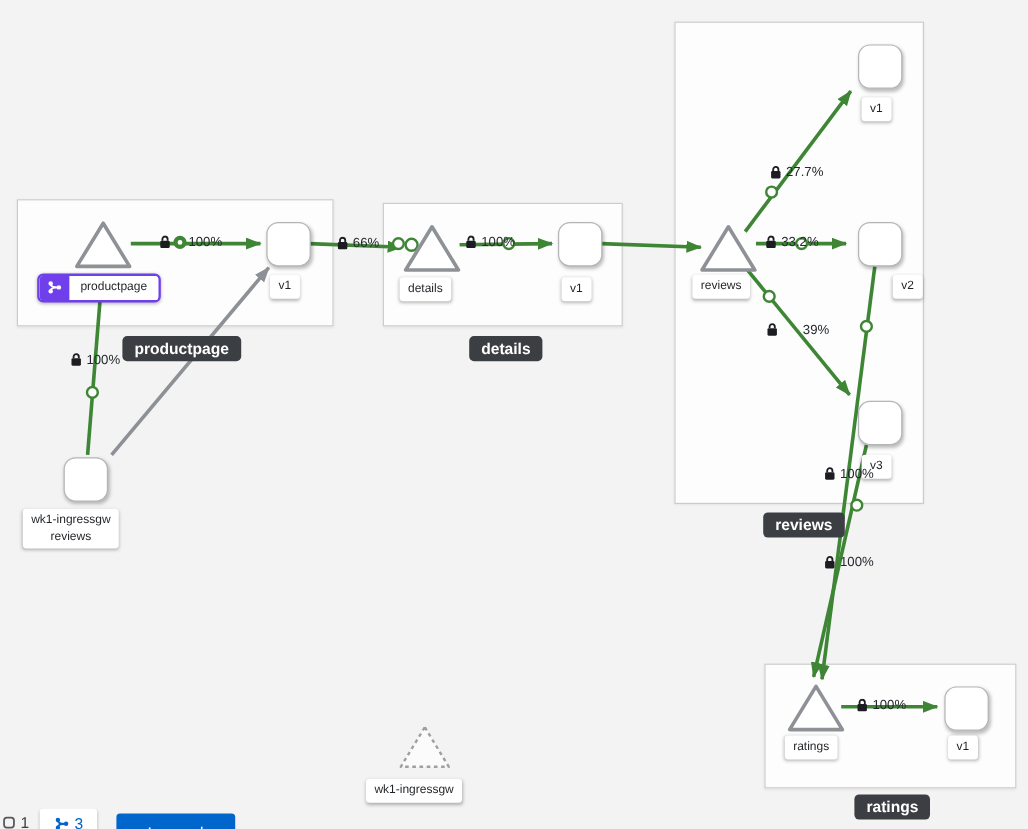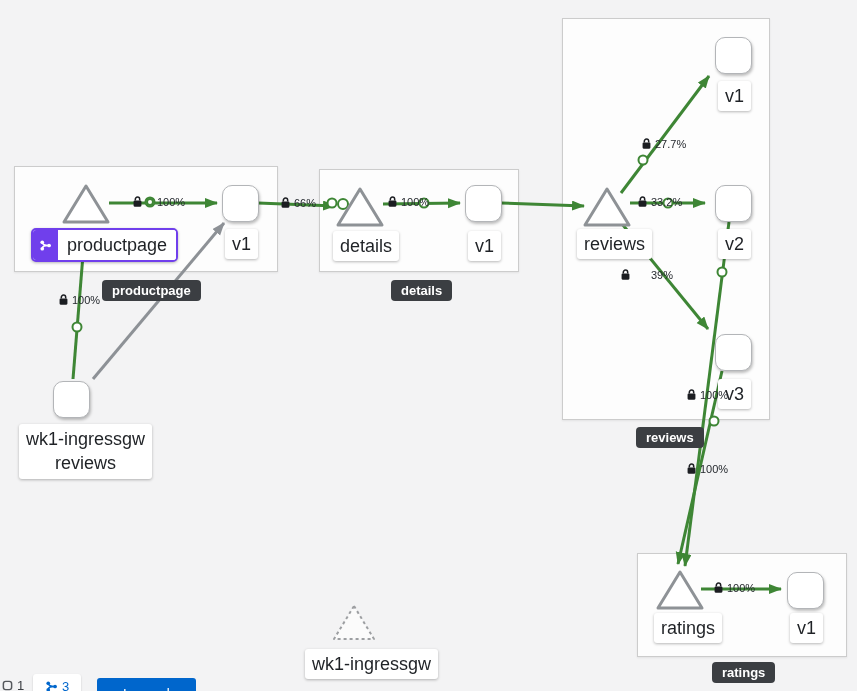--- a/index.html
+++ b/index.html
@@ -35,21 +35,21 @@
     z-index:3;
   }
 
   
   .chip {
     position:absolute;
     background:#ffffff;
     border-radius:3px;
     box-shadow:0 1px 3px rgba(0,0,0,0.28);
     padding:3px 7px;
-    font-size:18px;
+    font-size:10px;
     color:#1f2226;
     text-align:center;
     white-space:nowrap;
     z-index:4;
     line-height:1.35;
   }
   .chip.selected {
     display:flex; align-items:stretch;
     padding:0; overflow:hidden;
     border:2px solid #703fec;
@@ -202,21 +202,21 @@
   </div>
   <div class="chip" style="left:225px; top:229px;">v1</div>
   <div class="chip" style="left:19px; top:424px;">
     <div>wk1-ingressgw</div>
     <div>reviews</div>
   </div>
   <div class="chip" style="left:333px; top:231px;">details</div>
   <div class="chip" style="left:468px; top:231px;">v1</div>
   <div class="chip" style="left:577px; top:229px;">reviews</div>
   <div class="chip" style="left:718px; top:81px;">v1</div>
-  <div class="chip" style="left:718px; top:229px;">v2</div>
+  <div class="chip" style="left:744px; top:229px;">v2</div>
   <div class="chip" style="left:718px; top:379px;">v3</div>
   <div class="chip" style="left:654px; top:613px;">ratings</div>
   <div class="chip" style="left:790px; top:613px;">v1</div>
   <div class="chip" style="left:305px; top:649px;">wk1-ingressgw</div>
 
   <div class="elabel" style="left:58px; top:294px;">
     <span class="lock"><svg width="11" height="12" viewBox="0 0 10 11">
           <path d="M3 4.2 V3 a2 2 0 0 1 4 0 V4.2" fill="none" stroke="#1b1d21" stroke-width="1.4"></path>
           <rect x="1.4" y="4.2" width="7.2" height="5.6" rx="1" fill="#1b1d21"></rect>
         </svg></span>
@@ -251,21 +251,21 @@
         </svg></span>
     <span>27.7%</span>
   </div>
   <div class="elabel" style="left:637px; top:196px;justify-content:flex-end;">
     <span class="lock"><svg width="11" height="12" viewBox="0 0 10 11">
           <path d="M3 4.2 V3 a2 2 0 0 1 4 0 V4.2" fill="none" stroke="#1b1d21" stroke-width="1.4"></path>
           <rect x="1.4" y="4.2" width="7.2" height="5.6" rx="1" fill="#1b1d21"></rect>
         </svg></span>
     <span>33.2%</span>
   </div>
-  <div class="elabel" style="left:620px; top:269px;gap:20px;">
+  <div class="elabel" style="left:638px; top:269px;gap:20px;">
     <span class="lock"><svg width="11" height="12" viewBox="0 0 10 11">
           <path d="M3 4.2 V3 a2 2 0 0 1 4 0 V4.2" fill="none" stroke="#1b1d21" stroke-width="1.4"></path>
           <rect x="1.4" y="4.2" width="7.2" height="5.6" rx="1" fill="#1b1d21"></rect>
         </svg></span>
     <span>39%</span>
   </div>
   <div class="elabel" style="left:686px; top:389px;">
     <span class="lock"><svg width="11" height="12" viewBox="0 0 10 11">
           <path d="M3 4.2 V3 a2 2 0 0 1 4 0 V4.2" fill="none" stroke="#1b1d21" stroke-width="1.4"></path>
           <rect x="1.4" y="4.2" width="7.2" height="5.6" rx="1" fill="#1b1d21"></rect>

